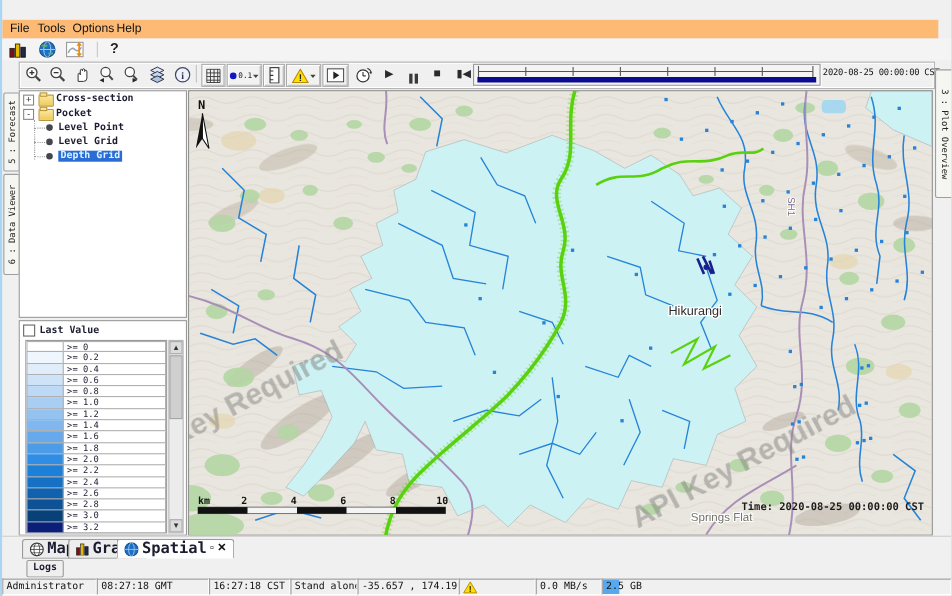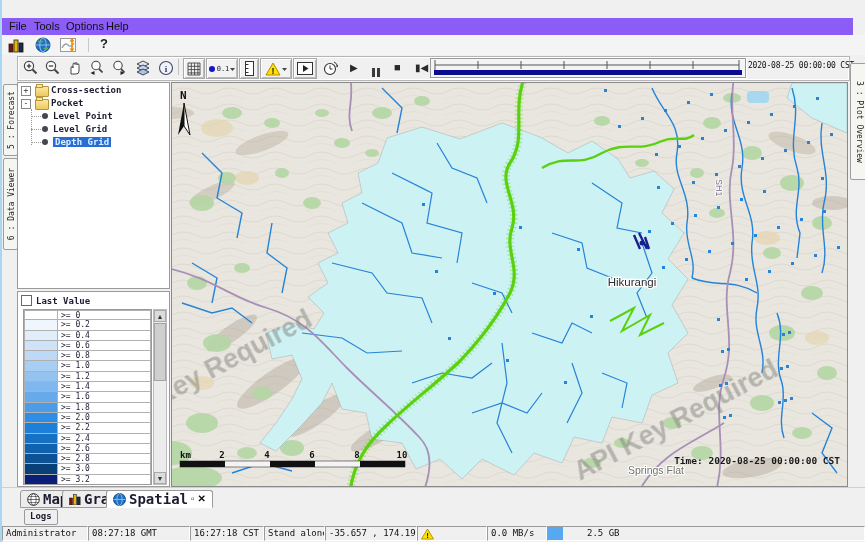--- a/index.html
+++ b/index.html
@@ -6,21 +6,21 @@
   .window{position:relative;width:865px;height:542px;background:#f0f0f0;
     font-family:"Liberation Sans",sans-serif;overflow:hidden;
     border-left:2px solid #a9d6f2;box-sizing:border-box;}
   .abs{position:absolute;}
   .mono{font-family:"DejaVu Sans Mono",monospace;}
   
   .titlebar{left:0;top:0;right:0;height:18px;background:#ffffff;border-bottom:1px solid #e5e5e5;}
   .title-text{left:24px;top:2px;font-size:11px;color:#111;}
   .winbtn{top:0;width:30px;height:17px;text-align:center;font-size:11px;color:#444;line-height:17px;cursor:default;}
   
-  .menubar{left:0;top:18px;right:12px;height:17px;background:#8b5cf6;border-bottom:1px solid #e0e0e0;}
+  .menubar{left:0;top:18px;right:12px;height:17px;background:#fdba74;border-bottom:1px solid #e0e0e0;}
   .menu-item{top:1px;height:15px;line-height:15px;font-size:11px;color:#111;padding:0 4px;}
   
   .toolbar1{left:0;top:35px;right:0;height:20px;background:#f4f4f4;}
   .tb1-sep{left:86px;top:3px;width:1px;height:14px;background:#c8c8c8;}
   .help-q{left:98px;top:1px;font-size:13px;font-weight:bold;color:#222;}
   
   .toolbar2{left:0;top:55px;right:0;height:27px;background:#f0f0f0;}
   .tb2-frame{left:15px;top:1px;width:831px;height:23px;border:1px solid #b5b5b5;box-shadow:inset 0 0 0 1px #ffffff;}
   .tbicon{top:4px;width:18px;height:18px;}
   .raisedbtn{top:3px;height:19px;background:#f2f2f2;border:1px solid #aaa;
@@ -75,21 +75,21 @@
   .tabctl{font-size:10px;color:#111;font-weight:bold;line-height:10px;}
   .logsrow{left:0;top:508px;right:0;height:17px;background:#f0f0f0;}
   .logsbtn{left:22px;top:1px;height:14px;background:#efefef;border:1px solid #9a9a9a;border-radius:2px;
     font-family:"DejaVu Sans Mono",monospace;font-size:9px;font-weight:bold;color:#1c1c30;padding:0 5px;line-height:13px;}
   
   .statusbar{left:0;top:525px;right:0;height:17px;background:#f0f0f0;display:flex;}
   .scell{height:15px;margin-top:1px;border:1px solid;border-color:#9a9a9a #ffffff #ffffff #9a9a9a;box-sizing:border-box;
     font-family:"DejaVu Sans Mono",monospace;font-size:9px;color:#111;line-height:13px;padding-left:3px;
     white-space:nowrap;overflow:hidden;position:relative;}
   .memfill{position:absolute;left:0;top:0;bottom:0;width:15px;background:#57a8ef;}
-  .memtext{position:relative;margin-left:36px;}
+  .memtext{position:relative;}
 </style>
 </head>
 <body>
 
 <div class="window">
 
 
   <div class="abs menubar">
     <span class="abs menu-item" style="left:3px">File</span>
     <span class="abs menu-item" style="left:28px">Tools</span>

